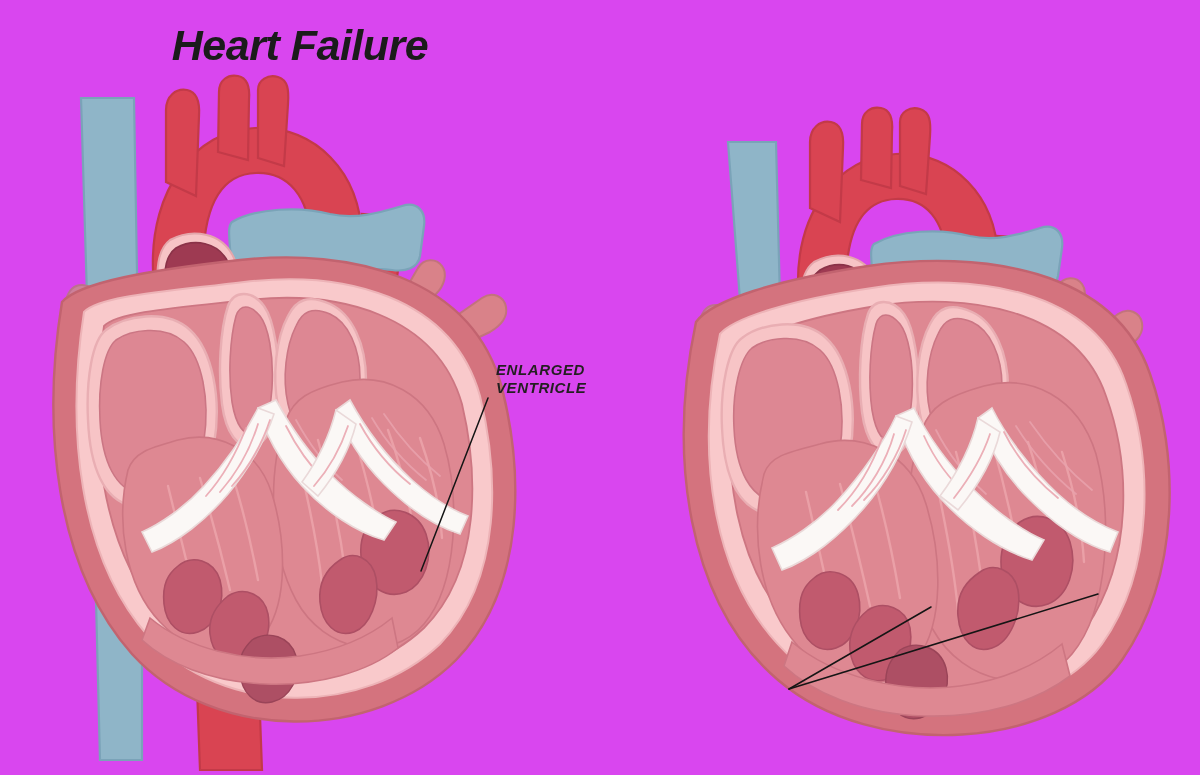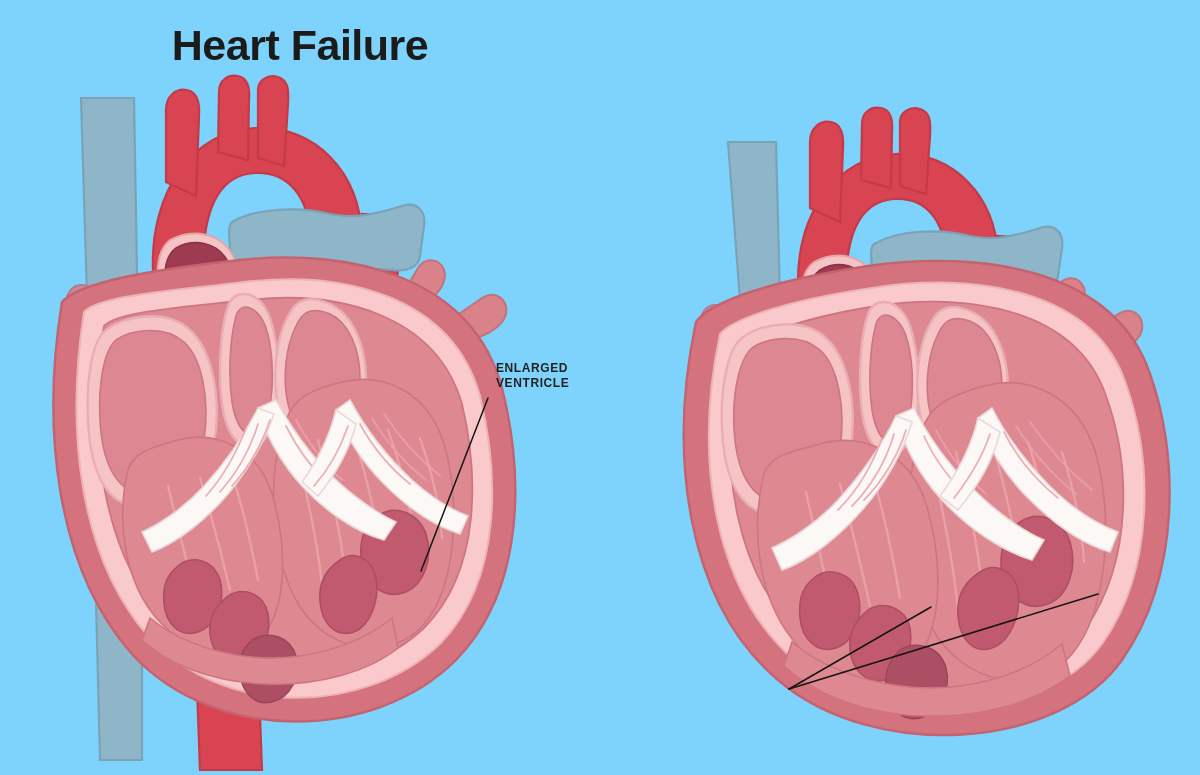--- a/index.html
+++ b/index.html
@@ -2,37 +2,37 @@
 <html><head>
 <meta charset="utf-8">
 <title>Heart Failure vs Cardiomegaly</title>
 <style>
   html,body{margin:0;padding:0;background:#ffffff;}
   body{
     width:1200px;height:775px;
     font-family:"Liberation Sans","DejaVu Sans",sans-serif;
     overflow:hidden;position:relative;
   }
-  #stage{position:relative;width:1200px;height:775px;background:#7dd3fc;}
+  #stage{position:relative;width:1200px;height:775px;background:#d946ef;font-style:italic;}
   .panel{position:absolute;top:0;height:775px;width:600px;}
   #panel-left{left:0;}
   #panel-right{left:600px;}
   .panel-title{
     position:absolute;top:24px;left:0;width:600px;
     text-align:center;
     font-size:43px;font-weight:bold;
     color:#1b1b1b;
     letter-spacing:-0.5px;
     line-height:1;
     white-space:nowrap;
   }
   .fig{position:absolute;top:0;left:0;width:600px;height:775px;display:block;}
   .callout{
     position:absolute;
-    font-size:12px;font-weight:bold;
+    font-size:15px;font-weight:bold;
     color:#231f20;
     letter-spacing:0.6px;
     line-height:1.22;
     white-space:pre;
   }
   #callout-left{left:496px;top:361px;}
   .leaders{position:absolute;top:0;left:0;width:1200px;height:775px;pointer-events:none;}
 </style>
 </head>
 <body>

